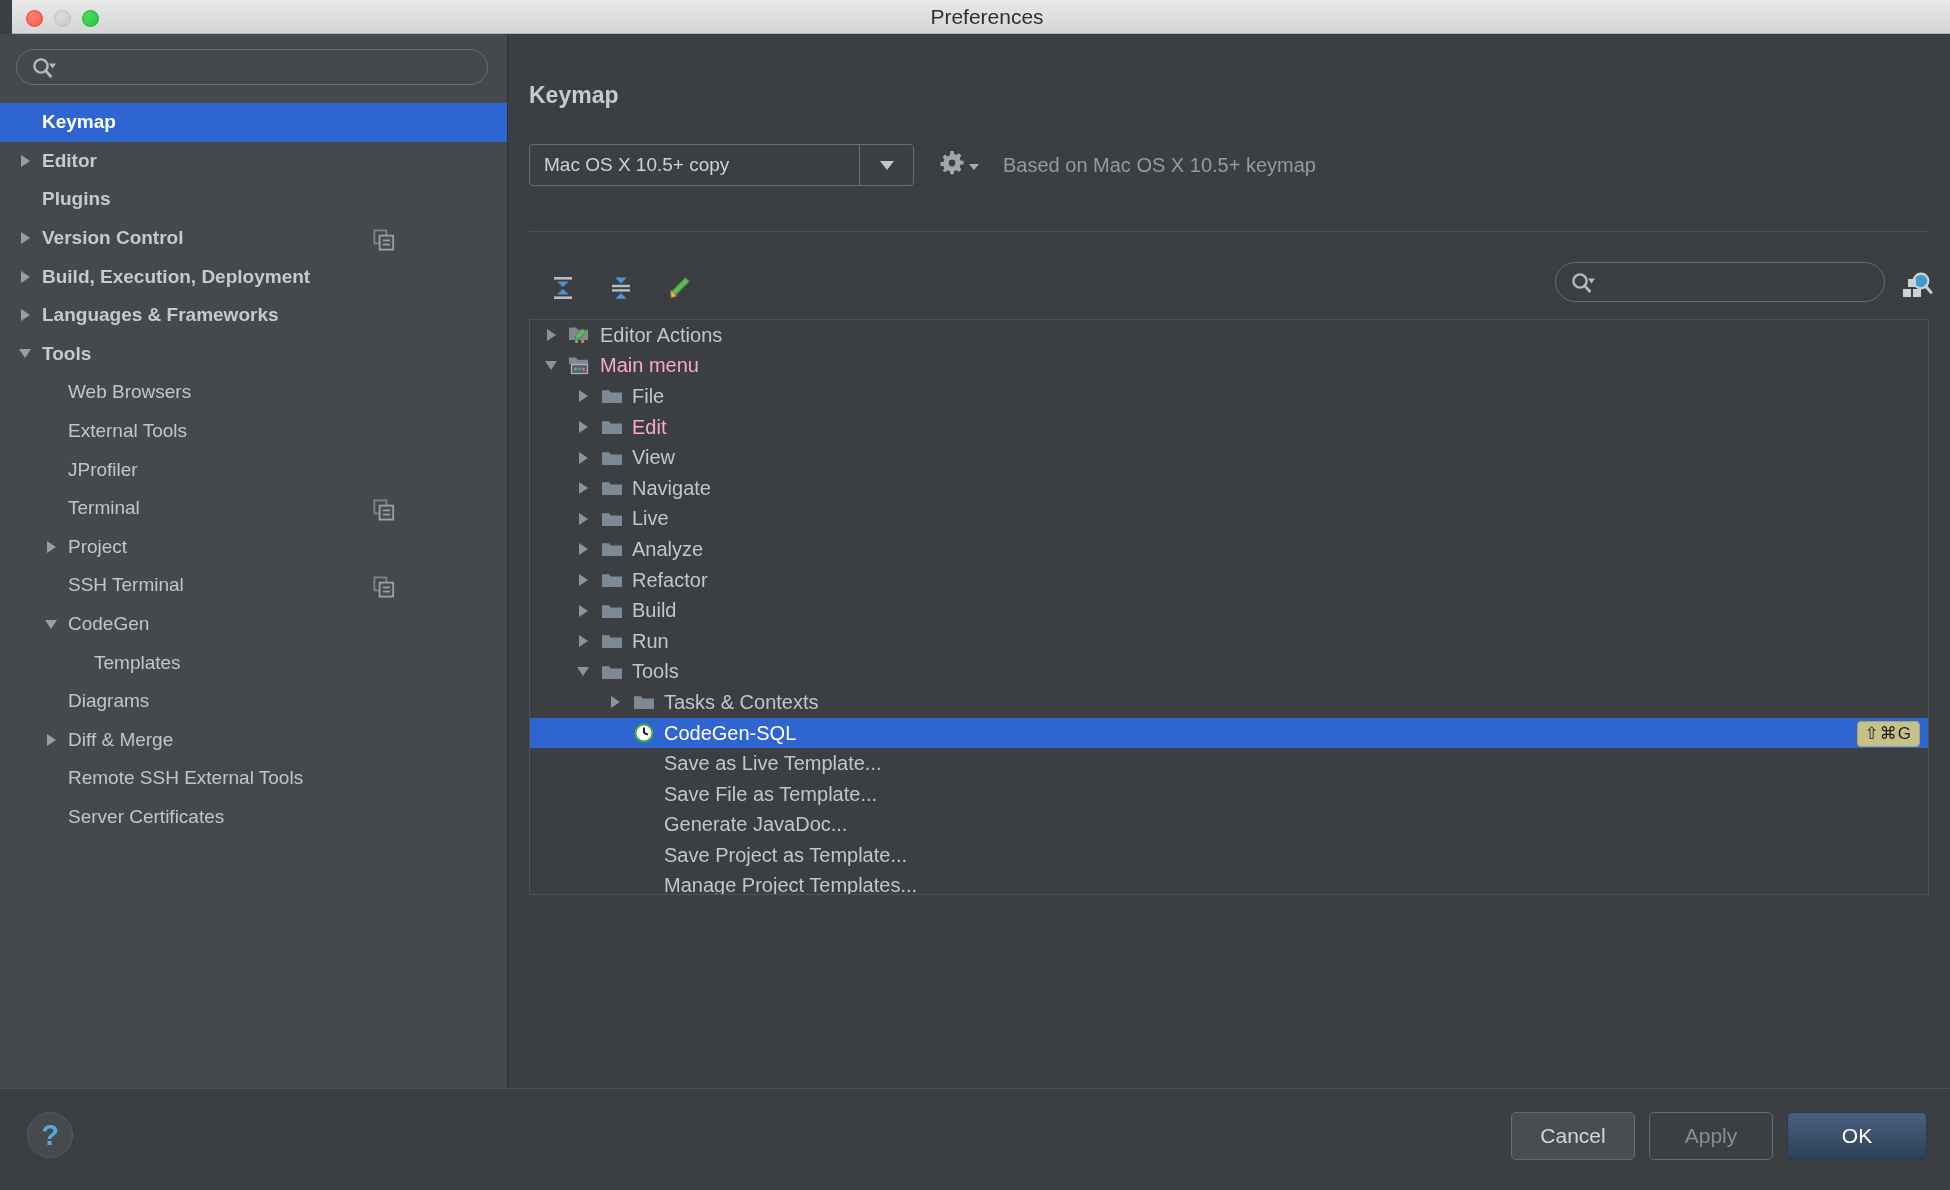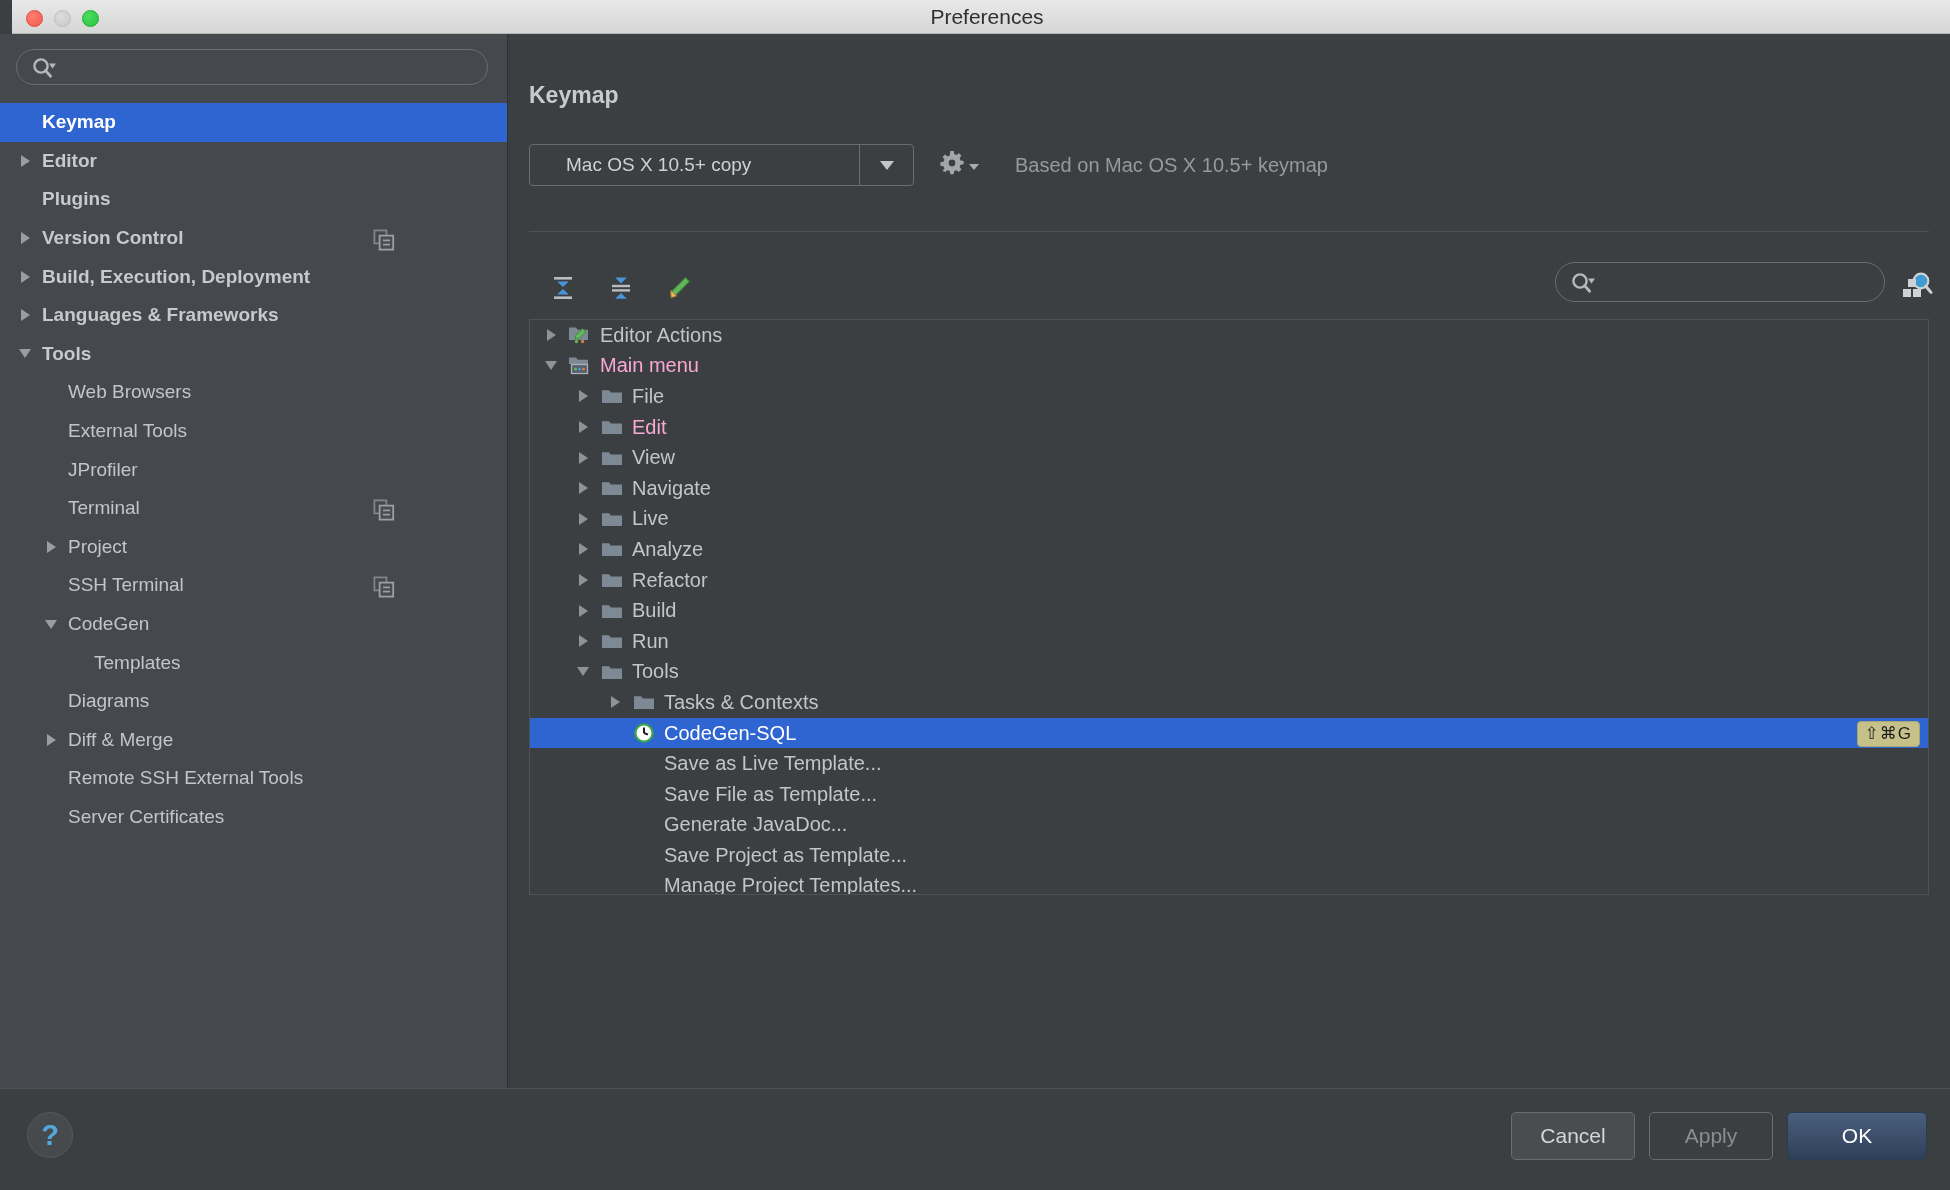--- a/index.html
+++ b/index.html
@@ -77,34 +77,34 @@
     width: 1442px; height: 1054px;
     background: #3c3f41;
   }
   .page-title {
     position: absolute; left: 21px; top: 48px;
     font-size: 23px; font-weight: bold; color: #c8cacc;
   }
   .kmrow { position: absolute; left: 21px; top: 110px; display: flex; align-items: center; }
   .combo {
     display: flex; height: 42px; width: 385px;
-    border: 1px solid #6a6d70; border-radius: 4px; background: #3c3f41; padding-left: 22px;
+    border: 1px solid #6a6d70; border-radius: 4px; background: #3c3f41;
   }
   .combo-val {
     flex: 1; display: flex; align-items: center; padding-left: 14px;
     color: #cfd1d3; font-size: 19px; white-space: nowrap;
   }
   .combo-btn {
     width: 54px; border-left: 1px solid #6a6d70;
     display: flex; align-items: center; justify-content: center;
   }
   .caret-d { width: 0; height: 0; border-top: 9px solid #c3c5c8; border-left: 7px solid transparent; border-right: 7px solid transparent; }
   .gear-wrap { margin-left: 25px; display: flex; align-items: center; }
   .mini-caret { width: 0; height: 0; border-top: 6px solid #a9abae; border-left: 5px solid transparent; border-right: 5px solid transparent; margin-left: 4px; margin-top: 4px; }
-  .based-on { margin-left: 36px; font-size: 20px; color: #96999d; white-space: nowrap; }
+  .based-on { margin-left: 24px; font-size: 20px; color: #96999d; white-space: nowrap; }
 
   .hr {
     position: absolute; left: 21px; top: 197px; width: 1400px; height: 1px;
     background: #4f5255;
   }
 
   
   .tb { position: absolute; left: 40px; top: 239px; display: flex; gap: 28px; align-items: center; }
   .tb-btn { width: 30px; height: 30px; display: flex; align-items: center; justify-content: center; }
 

